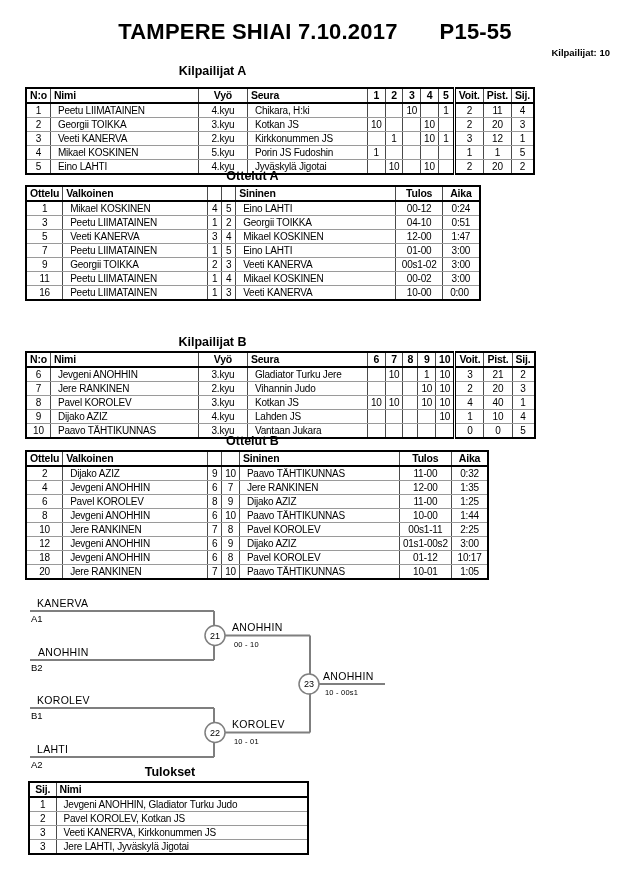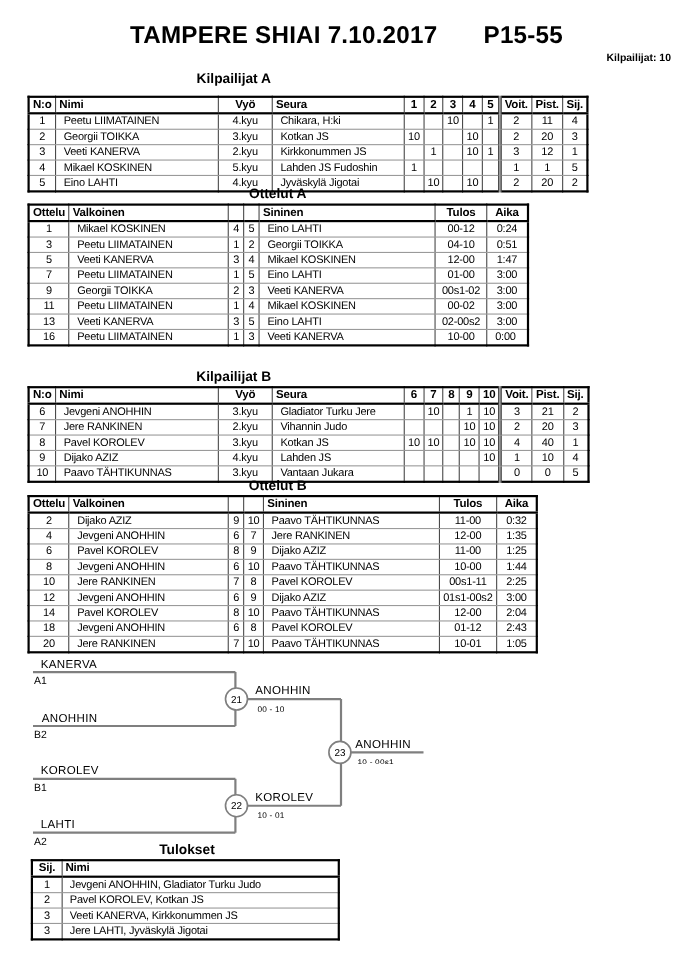--- a/index.html
+++ b/index.html
@@ -124,21 +124,21 @@
           <td style="text-align: center;">10</td>
           <td style="text-align: center;">1</td>
           <td class="dbl" style="text-align: center;">3</td>
           <td style="text-align: center;">12</td>
           <td style="text-align: center;">1</td>
         </tr>
         <tr>
           <td style="text-align: center;">4</td>
           <td style="text-align: left;">Mikael KOSKINEN</td>
           <td style="text-align: center;">5.kyu</td>
-          <td style="text-align: left;">Lahden JS Fudoshin</td>
+          <td style="text-align: left;">Porin JS Fudoshin</td>
           <td style="text-align: center;">1</td>
           <td style="text-align: center;"></td>
           <td style="text-align: center;"></td>
           <td style="text-align: center;"></td>
           <td style="text-align: center;"></td>
           <td class="dbl" style="text-align: center;">1</td>
           <td style="text-align: center;">1</td>
           <td style="text-align: center;">5</td>
         </tr>
         <tr>
@@ -231,29 +231,20 @@
         <tr>
           <td style="text-align: center;">11</td>
           <td style="text-align: left;">Peetu LIIMATAINEN</td>
           <td style="text-align: center;">1</td>
           <td style="text-align: center;">4</td>
           <td style="text-align: left;">Mikael KOSKINEN</td>
           <td style="text-align: center;">00-02</td>
           <td style="text-align: center;">3:00</td>
         </tr>
         <tr>
-          <td style="text-align: center;">13</td>
-          <td style="text-align: left;">Veeti KANERVA</td>
-          <td style="text-align: center;">3</td>
-          <td style="text-align: center;">5</td>
-          <td style="text-align: left;">Eino LAHTI</td>
-          <td style="text-align: center;">02-00s2</td>
-          <td style="text-align: center;">3:00</td>
-        </tr>
-        <tr>
           <td style="text-align: center;">16</td>
           <td style="text-align: left;">Peetu LIIMATAINEN</td>
           <td style="text-align: center;">1</td>
           <td style="text-align: center;">3</td>
           <td style="text-align: left;">Veeti KANERVA</td>
           <td style="text-align: center;">10-00</td>
           <td style="text-align: left;">0:00</td>
         </tr>
       </tbody>
     </table>
@@ -439,36 +430,27 @@
         <tr>
           <td style="text-align: center;">12</td>
           <td style="text-align: left;">Jevgeni ANOHHIN</td>
           <td style="text-align: center;">6</td>
           <td style="text-align: center;">9</td>
           <td style="text-align: left;">Dijako AZIZ</td>
           <td style="text-align: center;">01s1-00s2</td>
           <td style="text-align: center;">3:00</td>
         </tr>
         <tr>
-          <td style="text-align: center;">14</td>
-          <td style="text-align: left;">Pavel KOROLEV</td>
-          <td style="text-align: center;">8</td>
-          <td style="text-align: center;">10</td>
-          <td style="text-align: left;">Paavo TÄHTIKUNNAS</td>
-          <td style="text-align: center;">12-00</td>
-          <td style="text-align: center;">2:04</td>
-        </tr>
-        <tr>
           <td style="text-align: center;">18</td>
           <td style="text-align: left;">Jevgeni ANOHHIN</td>
           <td style="text-align: center;">6</td>
           <td style="text-align: center;">8</td>
           <td style="text-align: left;">Pavel KOROLEV</td>
           <td style="text-align: center;">01-12</td>
-          <td style="text-align: center;">2:43</td>
+          <td style="text-align: center;">10:17</td>
         </tr>
         <tr>
           <td style="text-align: center;">20</td>
           <td style="text-align: left;">Jere RANKINEN</td>
           <td style="text-align: center;">7</td>
           <td style="text-align: center;">10</td>
           <td style="text-align: left;">Paavo TÄHTIKUNNAS</td>
           <td style="text-align: center;">10-01</td>
           <td style="text-align: center;">1:05</td>
         </tr>

